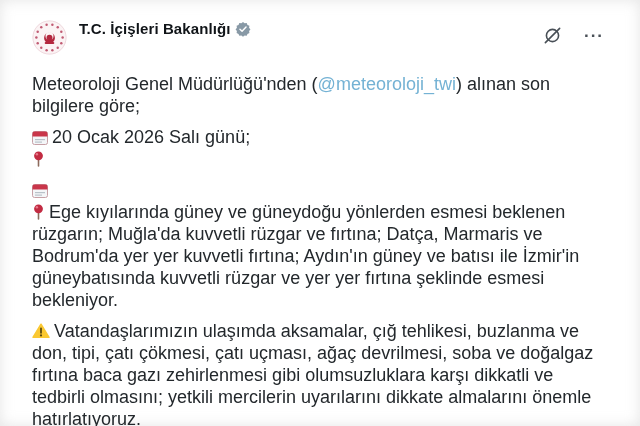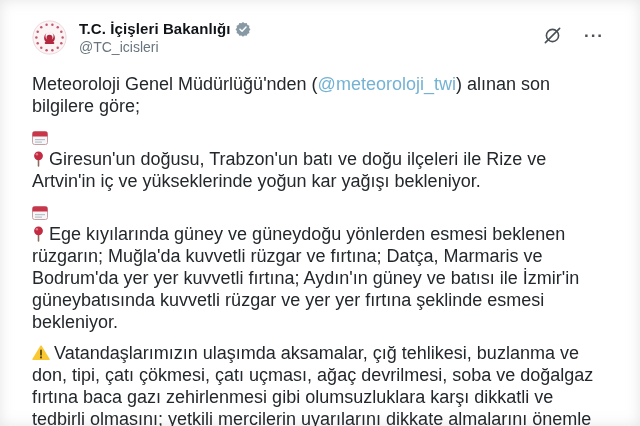--- a/index.html
+++ b/index.html
@@ -62,21 +62,20 @@
       <rect x="14.5" y="25.2" width="11" height="2.2" rx="1.1" fill="#b3273e"></rect>
     </svg>
     <div class="id-block">
       <div class="name-row">
         <span class="display-name">T.C. İçişleri Bakanlığı</span>
         <svg class="badge" viewBox="0 0 20 20">
           <path fill="#8899a6" d="M10 1.2l2 1.7 2.6-.4 1 2.4 2.4 1-.4 2.6 1.7 2-1.7 2 .4 2.6-2.4 1-1 2.4-2.6-.4-2 1.7-2-1.7-2.6.4-1-2.4-2.4-1 .4-2.6-1.7-2 1.7-2-.4-2.6 2.4-1 1-2.4 2.6.4z"></path>
           <polyline points="6.2,10.3 8.8,12.9 13.8,7.6" fill="none" stroke="#ffffff" stroke-width="1.8" stroke-linecap="round" stroke-linejoin="round"></polyline>
         </svg>
       </div>
-      <div class="handle">@TC_icisleri</div>
     </div>
     <div class="header-actions">
       <button class="grok-btn" title="Grok">
         <svg width="19" height="19" viewBox="0 0 20 20">
           <circle cx="10" cy="10" r="6.4" fill="none" stroke="#495057" stroke-width="1.7"></circle>
           <line x1="2.5" y1="17.5" x2="17.5" y2="2.5" stroke="#495057" stroke-width="1.7" stroke-linecap="round"></line>
         </svg>
       </button>
       <button class="more-btn" title="More">
         <span class="more-dots">···</span>
@@ -87,26 +86,26 @@
   <div class="body-text">
 
     <p><span>Meteoroloji Genel Müdürlüğü'nden (</span><a class="link">@meteoroloji_twi</a><span>) alınan son bilgilere göre;</span></p>
 
     <p>
       <span class="inline-ico"><svg width="16" height="15" viewBox="0 0 16 15">
             <rect x="0.5" y="1.5" width="15" height="13" rx="2" fill="#f4f6f8" stroke="#c7a0a6" stroke-width="1"></rect>
             <path d="M0.5 3.5 a2 2 0 0 1 2-2 h11 a2 2 0 0 1 2 2 v3 h-15 z" fill="#c9364a"></path>
             <rect x="3" y="9" width="10" height="1.2" fill="#b9c2c9"></rect>
             <rect x="3" y="11.5" width="7" height="1.2" fill="#b9c2c9"></rect>
-          </svg></span><br>
+          </svg></span><span>20 Ocak 2026 Salı günü;</span><br>
       <span class="inline-ico"><svg width="13" height="16" viewBox="0 0 13 16">
             <line x1="6.5" y1="8" x2="6.5" y2="15" stroke="#8c6b5c" stroke-width="1.6" stroke-linecap="round"></line>
             <circle cx="6.5" cy="4.8" r="4.4" fill="#c22b42"></circle>
             <circle cx="4.9" cy="3.3" r="1.2" fill="#e87a8c"></circle>
-          </svg></span><span>Giresun'un doğusu, Trabzon'un batı ve doğu ilçeleri ile Rize ve Artvin'in iç ve yükseklerinde yoğun kar yağışı bekleniyor.</span>
+          </svg></span>
     </p>
 
     <p>
       <span class="inline-ico"><svg width="16" height="15" viewBox="0 0 16 15">
             <rect x="0.5" y="1.5" width="15" height="13" rx="2" fill="#f4f6f8" stroke="#c7a0a6" stroke-width="1"></rect>
             <path d="M0.5 3.5 a2 2 0 0 1 2-2 h11 a2 2 0 0 1 2 2 v3 h-15 z" fill="#c9364a"></path>
             <rect x="3" y="9" width="10" height="1.2" fill="#b9c2c9"></rect>
             <rect x="3" y="11.5" width="7" height="1.2" fill="#b9c2c9"></rect>
           </svg></span><br>
       <span class="inline-ico"><svg width="13" height="16" viewBox="0 0 13 16">

